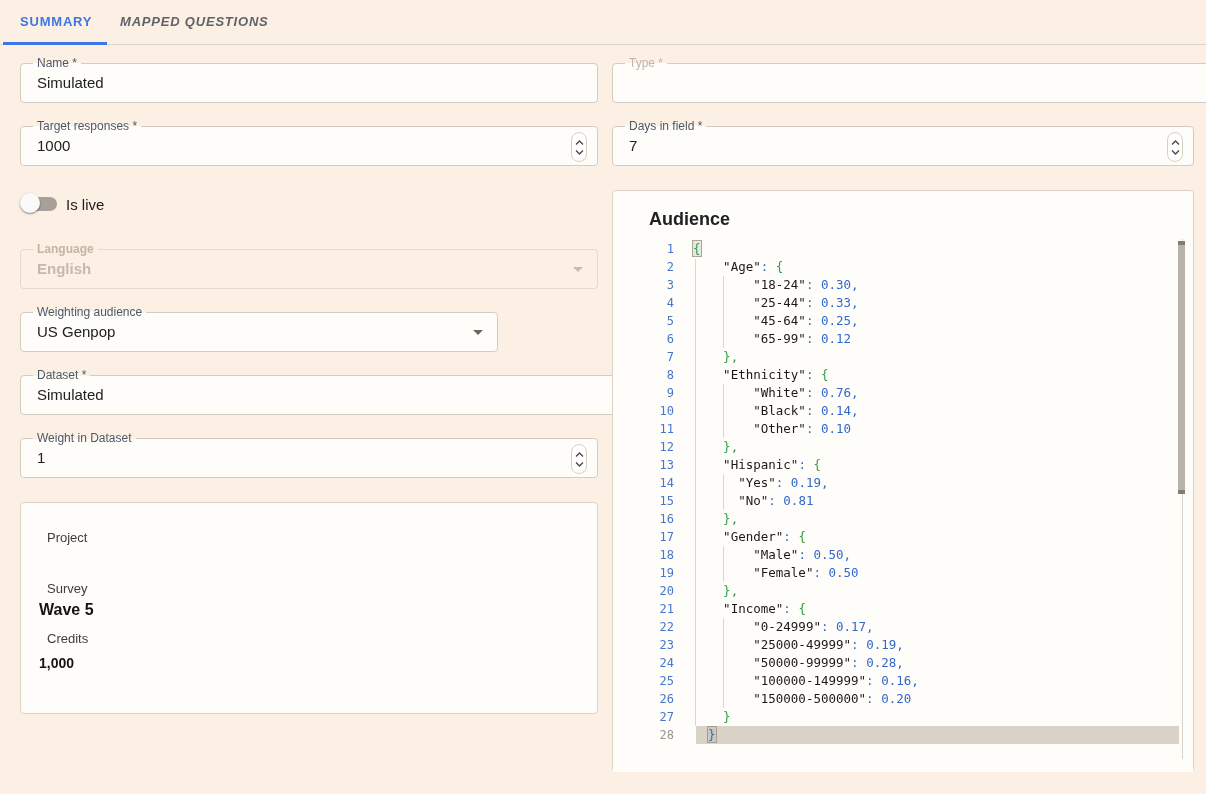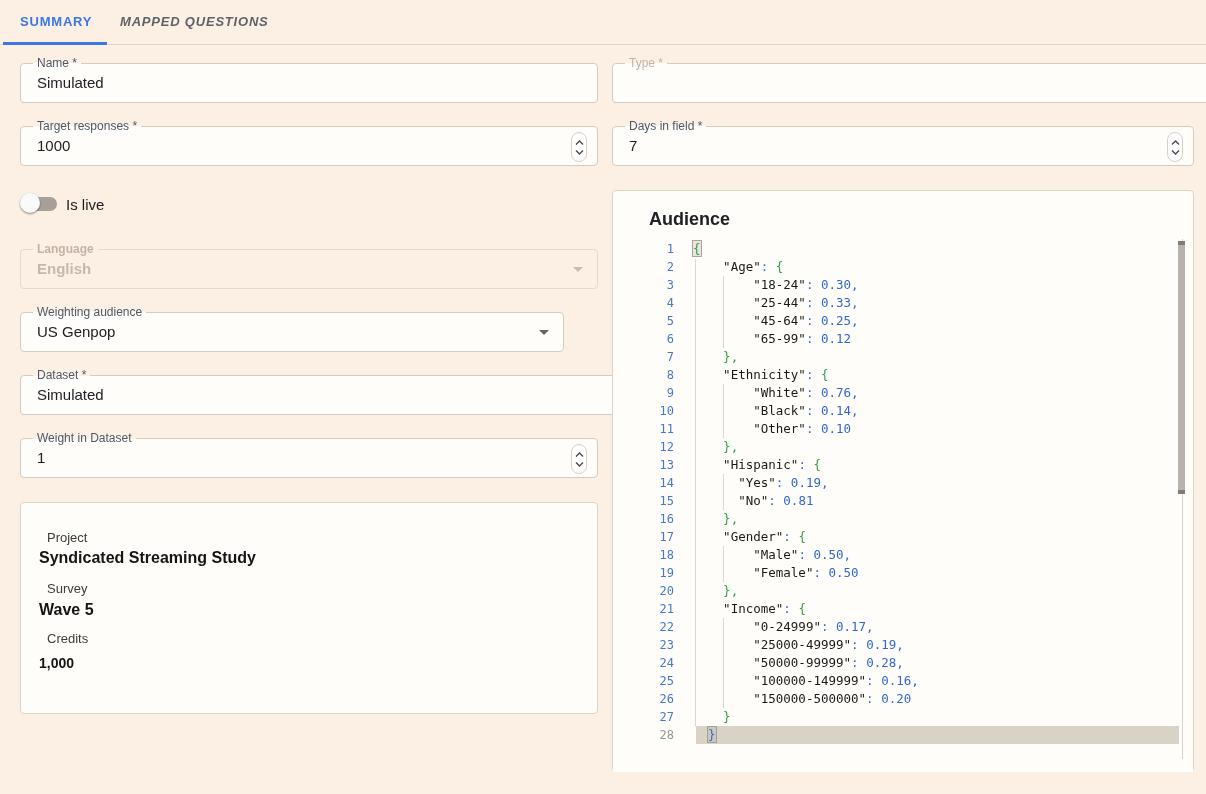--- a/index.html
+++ b/index.html
@@ -126,21 +126,21 @@
     <span class="sw-thumb"></span>
     <span class="sw-label">Is live</span>
   </div>
 
   <div class="field field-disabled" style="left:20px;top:249px;width:578px;">
     <span class="flabel flabel-disabled flabel-bgpage">Language</span>
     <span class="fvalue fvalue-disabled">English</span>
     <span class="selarrow selarrow-disabled"></span>
   </div>
 
-  <div class="field" style="left:20px;top:312px;width:544px;">
+  <div class="field" style="left:20px;top:312px;width:478px;">
     <span class="flabel">Weighting audience</span>
     <span class="fvalue">US Genpop</span>
     <span class="selarrow"></span>
   </div>
 
   <div class="field" style="left:20px;top:375px;width:683px;">
     <span class="flabel">Dataset *</span>
     <span class="fvalue">Simulated</span>
     <span class="selarrow"></span>
   </div>
@@ -153,21 +153,20 @@
           <path d="M1 4.5 L4.5 1 L8 4.5" fill="none" stroke="#4a4a4a" stroke-width="1.4"></path>
         </svg>
       <svg width="9" height="6" viewBox="0 0 9 6">
           <path d="M1 1.5 L4.5 5 L8 1.5" fill="none" stroke="#4a4a4a" stroke-width="1.4"></path>
         </svg>
     </span>
   </div>
 
   <div class="card" style="left:20px;top:502px;width:578px;height:212px;">
     <span class="pc-label" style="top:27px;">Project</span>
-    <span class="pc-value" style="top:46px;">Syndicated Streaming Study</span>
     <span class="pc-label" style="top:78px;">Survey</span>
     <span class="pc-value" style="top:98px;">Wave 5</span>
     <span class="pc-label" style="top:128px;">Credits</span>
     <span class="pc-value pc-credits" style="top:152px;">1,000</span>
   </div>
 
   <div class="card" style="left:612px;top:190px;width:582px;height:582px;">
     <div class="aud-title">Audience</div>
     <div class="editor">
       <div class="active-line-band"></div>

